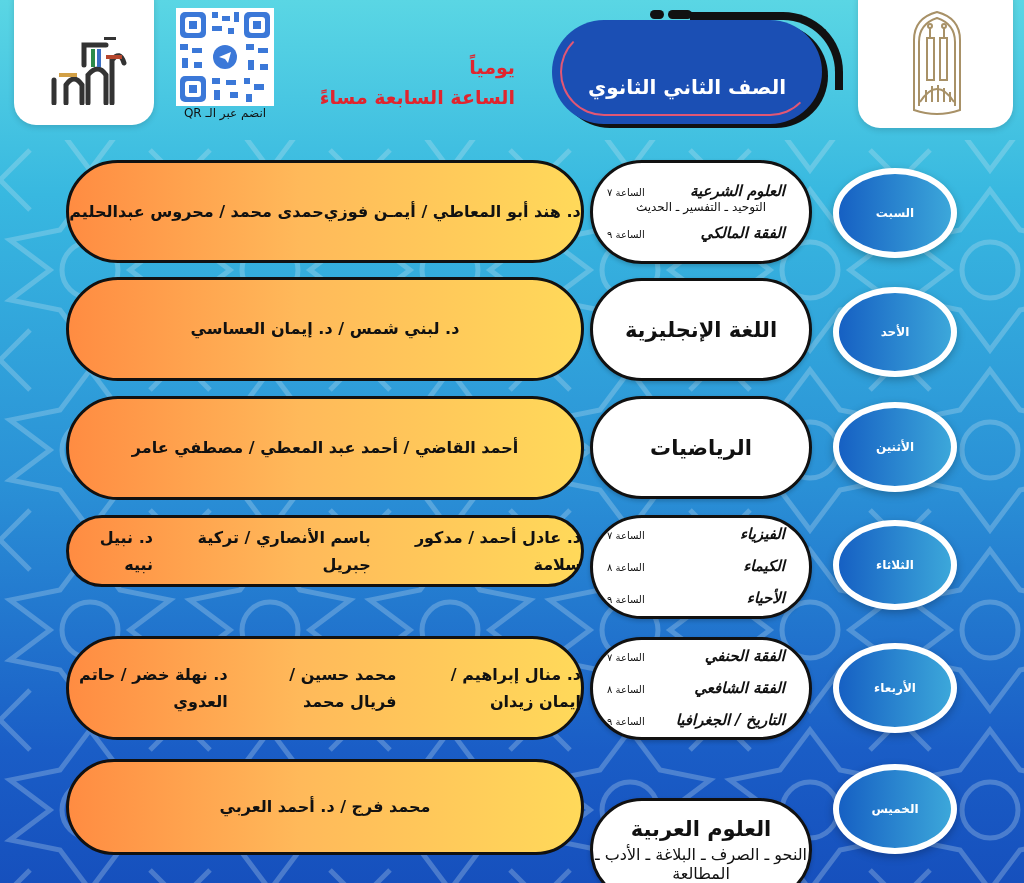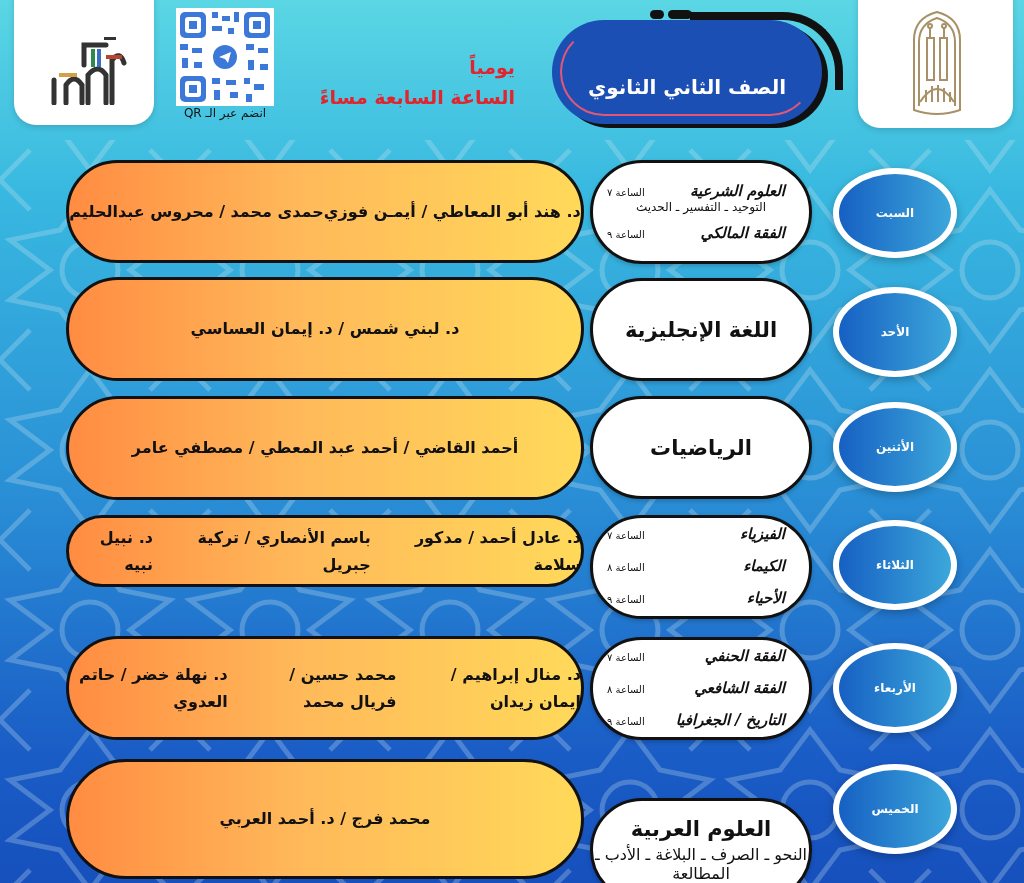--- a/index.html
+++ b/index.html
@@ -252,20 +252,20 @@
     <span class="sname">الفقة الشافعي</span>
     <span class="stime">الساعة ٨</span>
   </div>
   <div class="sub-line" style="line-height:30px;">
     <span class="sname">التاريخ / الجغرافيا</span>
     <span class="stime">الساعة ٩</span>
   </div>
 </div>
 <div class="day" style="top:643px;">الأربعاء</div>
 
-<div class="teachers" style="top:759px;height:120px;">
+<div class="teachers" style="top:759px;height:96px;">
   <div class="line">محمد فرج / د. أحمد العربي</div>
 </div>
 <div class="subject" style="top:759px;height:104px;margin-top:39px;">
   <div class="single">العلوم العربية</div>
   <div class="sdesc" style="font-size:16px;margin-top:4px;">النحو ـ الصرف ـ البلاغة ـ الأدب ـ المطالعة</div>
 </div>
 <div class="day" style="top:764px;">الخميس</div>
 
 </body></html>

